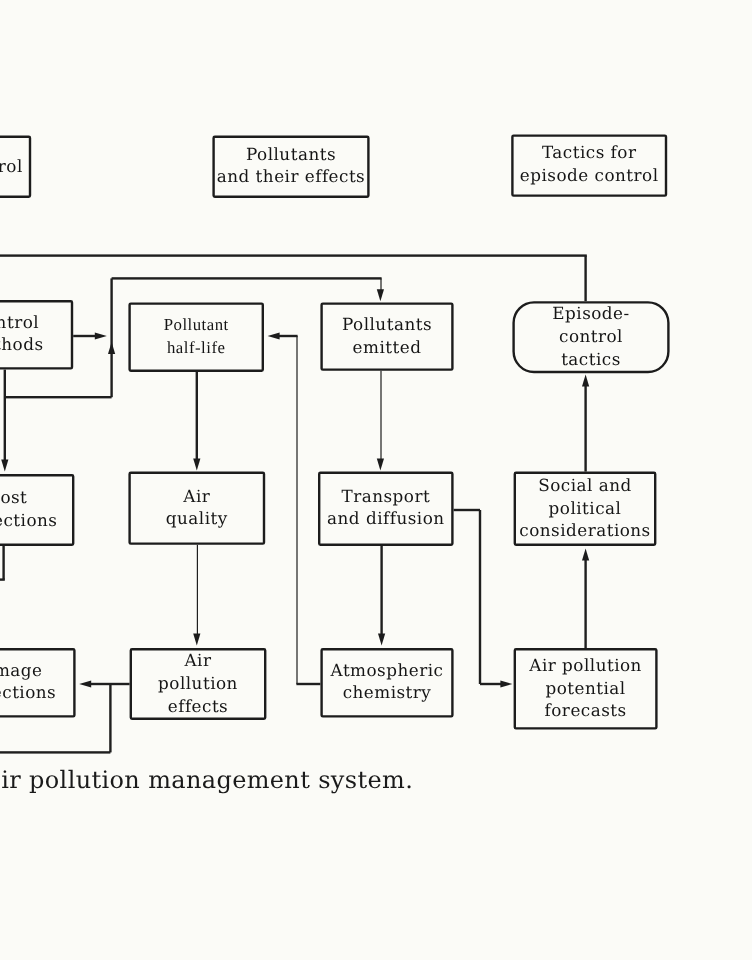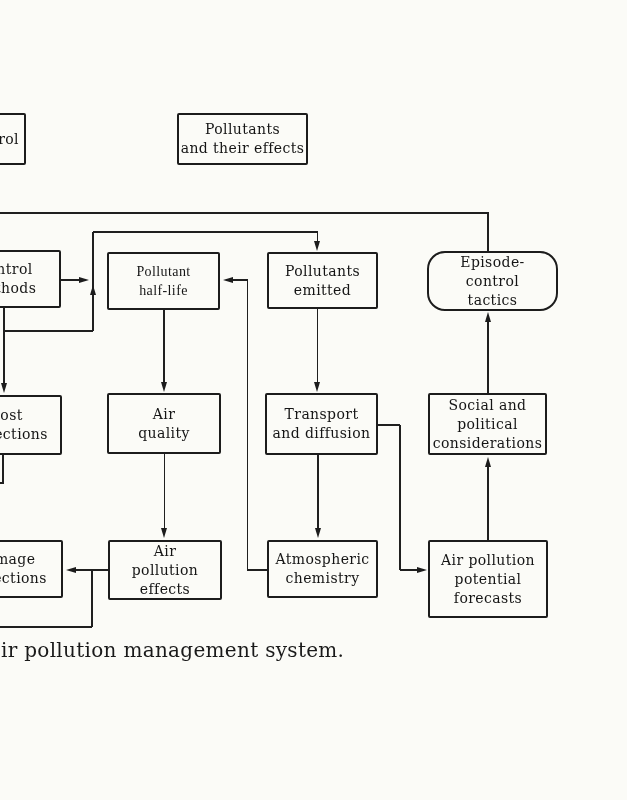--- a/index.html
+++ b/index.html
@@ -23,20 +23,24 @@
 <body>
 
 <div id="stage">
 
   <div class="node align-right" style="left:-120px;top:113px;width:146px;height:52px;">
     <span class="node-label">control</span>
   </div>
   <div class="node" style="left:177px;top:113px;width:131px;height:52px;">
     <span class="node-label">Pollutants
 and their effects</span>
+  </div>
+  <div class="node" style="left:426px;top:112px;width:130px;height:52px;">
+    <span class="node-label">Tactics for
+episode control</span>
   </div>
 
   <div class="node" style="left:-52px;top:250px;width:113px;height:58px;">
     <span class="node-label">Control
 methods</span>
   </div>
   <div class="node" style="left:107px;top:252px;width:113px;height:58px;font-family:Liberation Serif, serif;">
     <span class="node-label">Pollutant
 half-life</span>
   </div>
@@ -74,21 +78,21 @@
   </div>
   <div class="node" style="left:108px;top:540px;width:114px;height:60px;">
     <span class="node-label">Air
 pollution
 effects</span>
   </div>
   <div class="node" style="left:267px;top:540px;width:111px;height:58px;">
     <span class="node-label">Atmospheric
 chemistry</span>
   </div>
-  <div class="node" style="left:428px;top:540px;width:120px;height:78px;justify-content:center;">
+  <div class="node" style="left:428px;top:540px;width:120px;height:68px;justify-content:center;">
     <span class="node-label">Air pollution
 potential
 forecasts</span>
   </div>
 
   <div class="hline" style="left:-4px;top:212.2px;width:493px;"></div>
   <div class="vline" style="left:487.2px;top:213px;height:38px;"></div>
 
   <div class="hline" style="left:93px;top:231.2px;width:225px;"></div>
   <div class="vline" style="left:316.7px;top:232px;height:11px;"></div>

